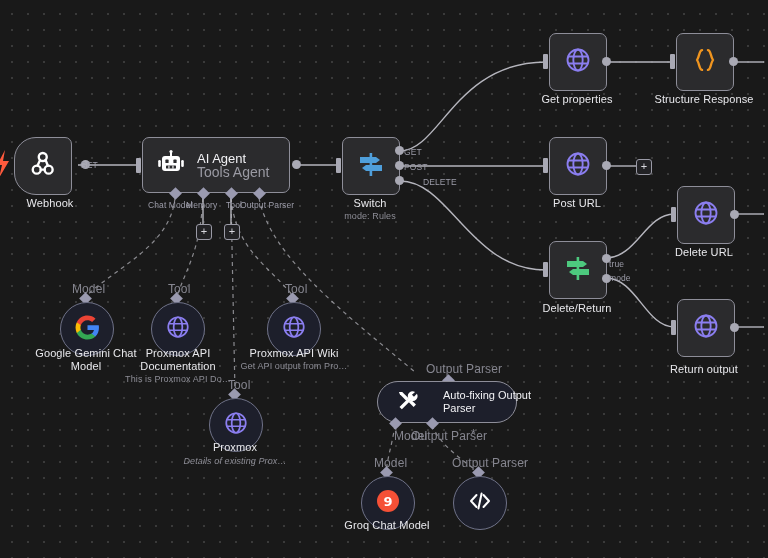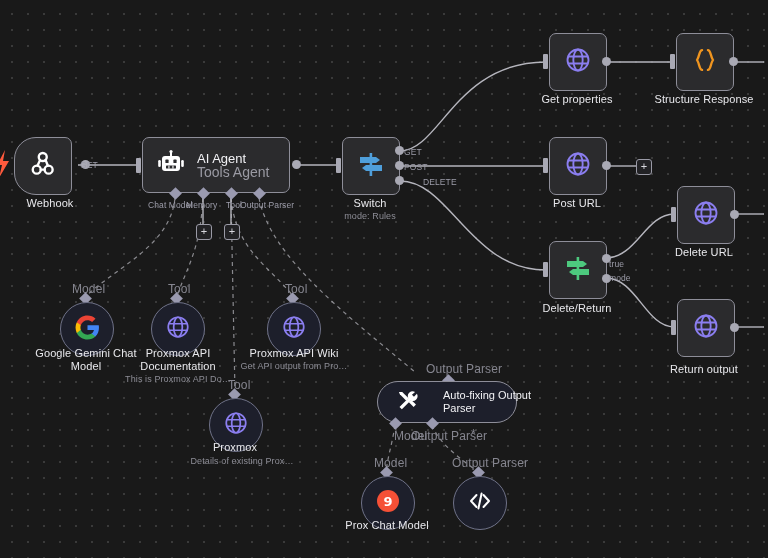--- a/index.html
+++ b/index.html
@@ -325,21 +325,21 @@
       <span>
         <svg width="26" height="26" viewBox="0 0 24 24" fill="none" stroke="#8b7ef0" stroke-width="1.6">
           <circle cx="12" cy="12" r="9"></circle>
             <ellipse cx="12" cy="12" rx="4" ry="9"></ellipse>
           <path d="M3.2,9 H20.8 M3.2,15 H20.8"></path>
         </svg>
       </span>
     </div>
   </div>
   <div class="caption" style="left:179px;top:441px;width:112px;">Proxmox</div>
-  <div class="caption sub" style="left:176px;top:456px;width:132px;">Details of existing Prox…</div>
+  <div class="caption sub" style="left:169px;top:456px;width:132px;font-style:italic;">Details of existing Prox…</div>
 
   <div class="plabel sm" style="left:426px;top:362px;">Output Parser</div>
   <div class="diamond" style="left:444px;top:376px;"></div>
   <div class="node" style="left:377px;top:381px;">
     <div class="pill" style="width:140px;">
       <span>
         <svg width="22" height="22" viewBox="0 0 24 24" fill="#ffffff">
           <path d="M3.2,3.2 l3.6,0 l7,7 l-2.6,2.6 l-7,-7 Z"></path>
           <path d="M20.8,3.2 a5.3,5.3 0 0 0 -7.4,6.8 l-9.6,9.6 l2.6,2.6 l9.6,-9.6 a5.3,5.3 0 0 0 6.8,-7.4 l-3.2,3.2 l-2.2,-2.2 Z"></path>
           <path d="M13.8,14.2 l2.6,-2.6 l5.4,5.4 l-2.6,2.6 Z"></path>
@@ -361,21 +361,21 @@
   <div class="node" style="left:361px;top:476px;">
     <div class="circ">
       <span>
         <svg width="24" height="24" viewBox="0 0 24 24">
           <circle cx="12" cy="12" r="11" fill="#f55036"></circle>
           <text x="12" y="17" text-anchor="middle" font-family="DejaVu Sans, sans-serif" font-size="13" font-weight="bold" fill="#ffffff">9</text>
         </svg>
       </span>
     </div>
   </div>
-  <div class="caption" style="left:331px;top:519px;width:112px;">Prox Chat Model</div>
+  <div class="caption" style="left:331px;top:519px;width:112px;">Groq Chat Model</div>
 
   <div class="plabel sm" style="left:452px;top:456px;">Output Parser</div>
   <div class="diamond" style="left:474px;top:468px;"></div>
   <div class="node" style="left:453px;top:476px;">
     <div class="circ">
       <span>
         <svg width="24" height="24" viewBox="0 0 24 24" fill="none" stroke="#ffffff" stroke-width="2" stroke-linecap="round" stroke-linejoin="round">
           <path d="M8.5,6 L3,12 L8.5,18"></path>
             <path d="M15.5,6 L21,12 L15.5,18"></path>
             <path d="M13.6,4.5 L10.4,19.5"></path>

